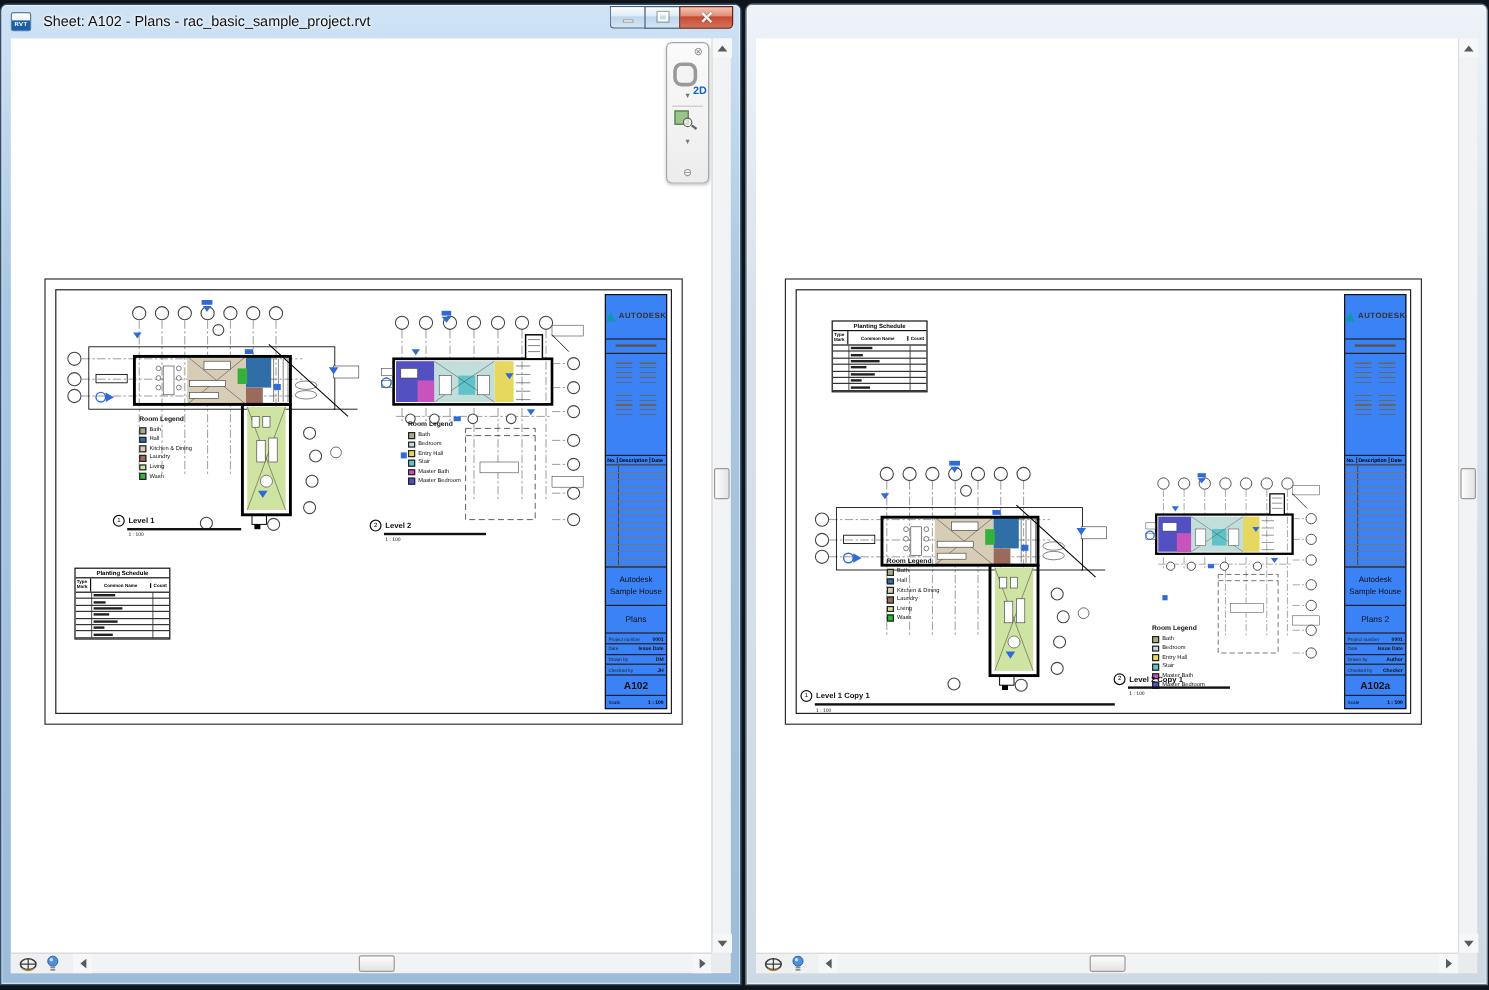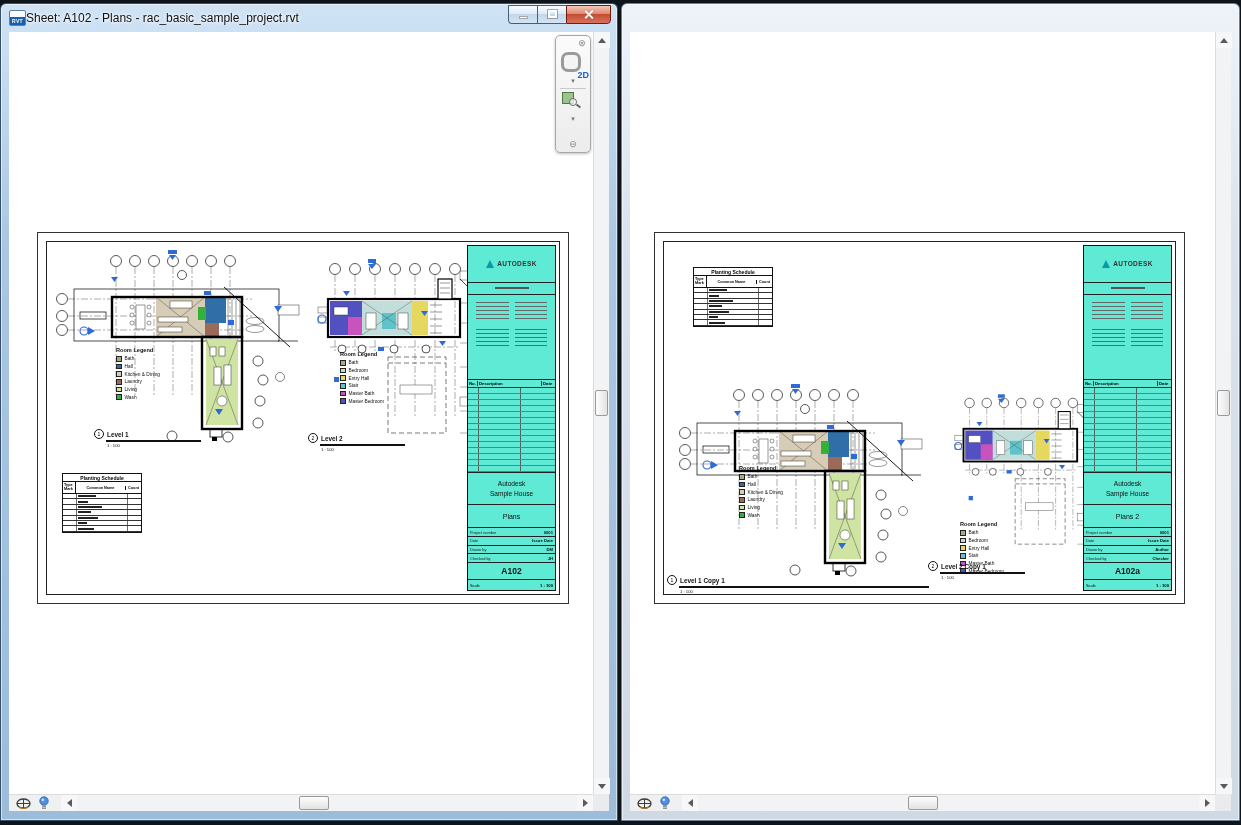--- a/index.html
+++ b/index.html
@@ -6,21 +6,21 @@
     font-family:"Liberation Sans",sans-serif;}
   *{box-sizing:border-box;}
 
   
   .window{position:absolute;top:3px;height:818px;border-radius:6px 6px 0 0;
     border:1px solid #36506b;box-shadow:inset 0 0 0 1px rgba(255,255,255,.55);}
   .window.active{background:linear-gradient(#cfe3f5,#a9c7e2 30%,#9dbcda);}
   .window.inactive{background:linear-gradient(#eef3f9,#d9e2ec 30%,#cfd9e4);border-color:#6c7f92;}
   .titlebar{height:28px;display:flex;align-items:center;padding:0 6px 0 8px;cursor:default;}
   .titlebar .title{font-size:12px;color:#111;text-shadow:0 0 4px #fff,0 0 4px #fff;
-    white-space:nowrap;overflow:hidden;margin-left:0;flex:1;}
+    white-space:nowrap;overflow:hidden;margin-left:10px;flex:1;}
   .rvt-icon{width:17px;height:16px;background:linear-gradient(#fdfdfd,#e8eef5);border:1px solid #5f7f9f;
     border-radius:2px;position:relative;flex:none;}
   .rvt-icon i{position:absolute;left:0;right:0;bottom:0;height:8px;background:#1b5faa;color:#fff;
     font-style:normal;font-size:5px;font-weight:bold;text-align:center;line-height:8px;letter-spacing:.3px;}
   .caption{display:flex;margin-left:8px;margin-top:-8px;}
   .cbtn{width:29px;height:19px;border:1px solid #44607a;display:flex;align-items:center;justify-content:center;
     background:linear-gradient(#fbfdff,#dcebf7 45%,#c0d6ea 46%,#d3e5f4);}
   .cbtn.first{border-radius:0 0 0 4px;border-right:none;}
   .cbtn.mid{border-right:none;}
   .cbtn.close-a{width:45px;border-radius:0 0 4px 0;
@@ -70,22 +70,22 @@
   .nav-zoom .sq{width:12px;height:12px;background:#9cc48e;border:1px solid #4e7a44;}
   .nav-zoom .mag{position:absolute;left:7px;top:6px;width:8px;height:8px;border:1.6px solid #666;border-radius:50%;background:rgba(255,255,255,.7);}
   .nav-zoom .mag:after{content:"";position:absolute;left:6px;top:6px;width:5px;height:1.8px;background:#666;transform:rotate(38deg);}
   .nav-min{position:absolute;bottom:3px;left:50%;transform:translateX(-50%);color:#8a8a8a;font-size:9px;}
 
   
   .paper{position:absolute;background:#fff;border:1px solid #333;}
   .paper .inner{position:absolute;inset:8px;border:1.4px solid #222;}
 
   
-  .tblock{position:absolute;top:12px;bottom:12px;width:89px;border:1.2px solid #111;display:flex;flex-direction:column;
-    background:#5eead4;font-family:"Liberation Sans",sans-serif;}
+  .tblock{position:absolute;top:12px;bottom:12px;width:52px;border:1.2px solid #111;display:flex;flex-direction:column;
+    background:#3b82f6;font-family:"Liberation Sans",sans-serif;}
   .tb-logo{height:38px;border-bottom:1px solid #222;display:flex;align-items:center;justify-content:center;gap:3px;}
   .tb-tri{width:0;height:0;border-left:4.5px solid transparent;border-right:4.5px solid transparent;border-bottom:8px solid #0c9aaa;}
   .tb-brand{font-size:6.5px;font-weight:bold;color:#333;letter-spacing:.4px;}
   .tb-addr{height:13px;border-bottom:1px solid #222;display:flex;align-items:center;justify-content:center;}
   .tb-addr i{width:34px;height:2px;background:#555;}
   .tb-cons{height:88px;border-bottom:1px solid #222;display:grid;grid-template-columns:1fr 1fr;gap:10px 6px;
     padding:7px 8px;align-content:start;}
   .tb-cons b{height:17px;background:repeating-linear-gradient(to bottom,#666 0 1px,transparent 1px 4px);}
   .tb-rev{height:96px;border-bottom:1px solid #222;display:flex;flex-direction:column;}
   .tb-rev-h{display:flex;font-size:4.3px;font-weight:bold;border-bottom:.8px solid #333;height:8px;align-items:center;}

